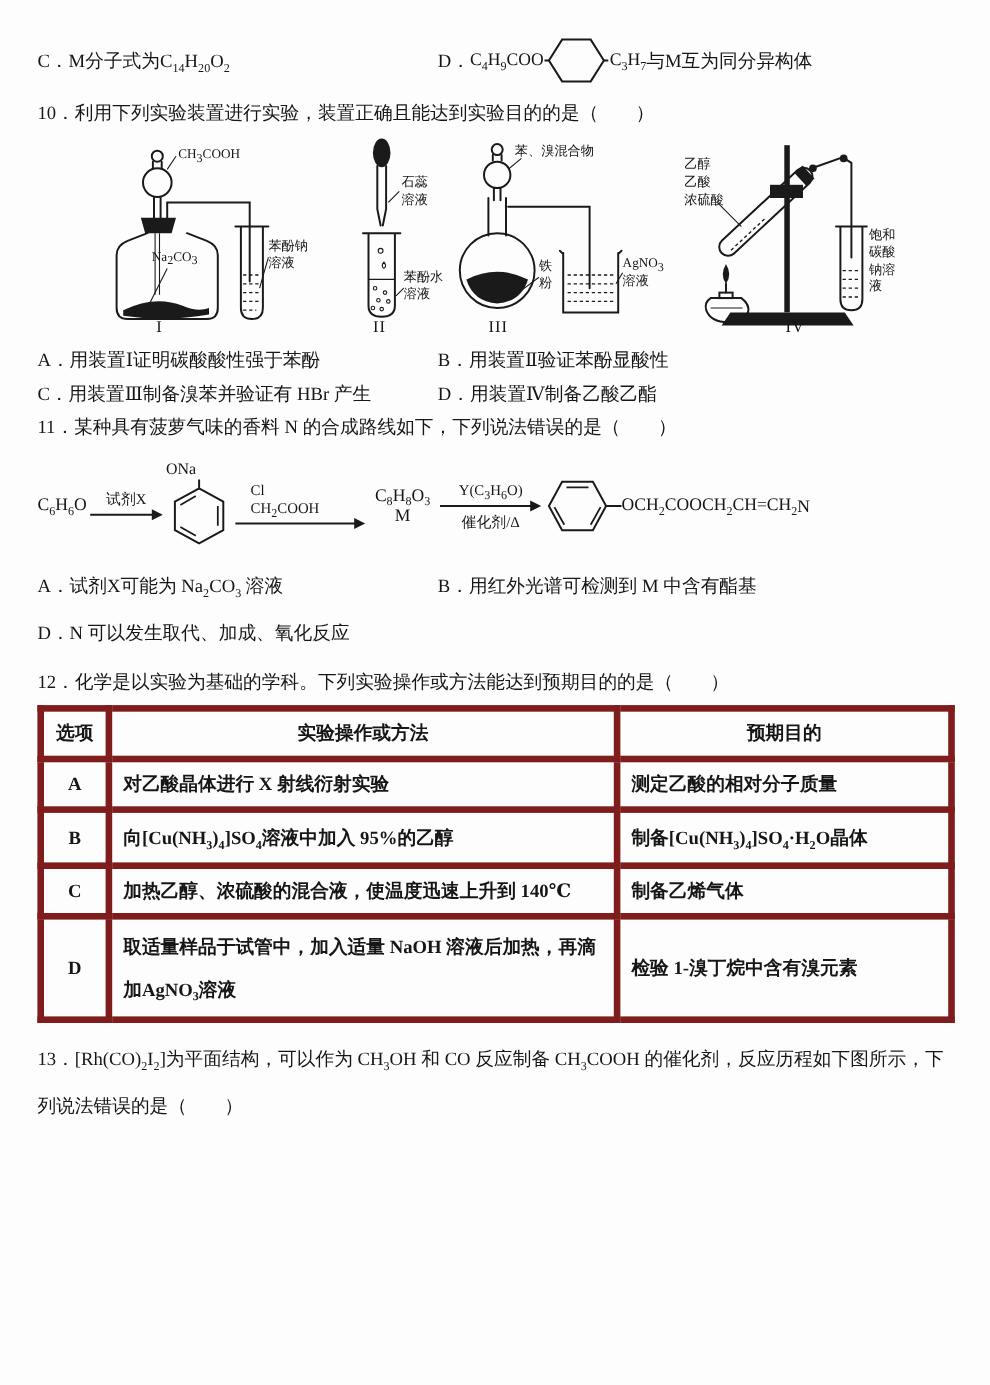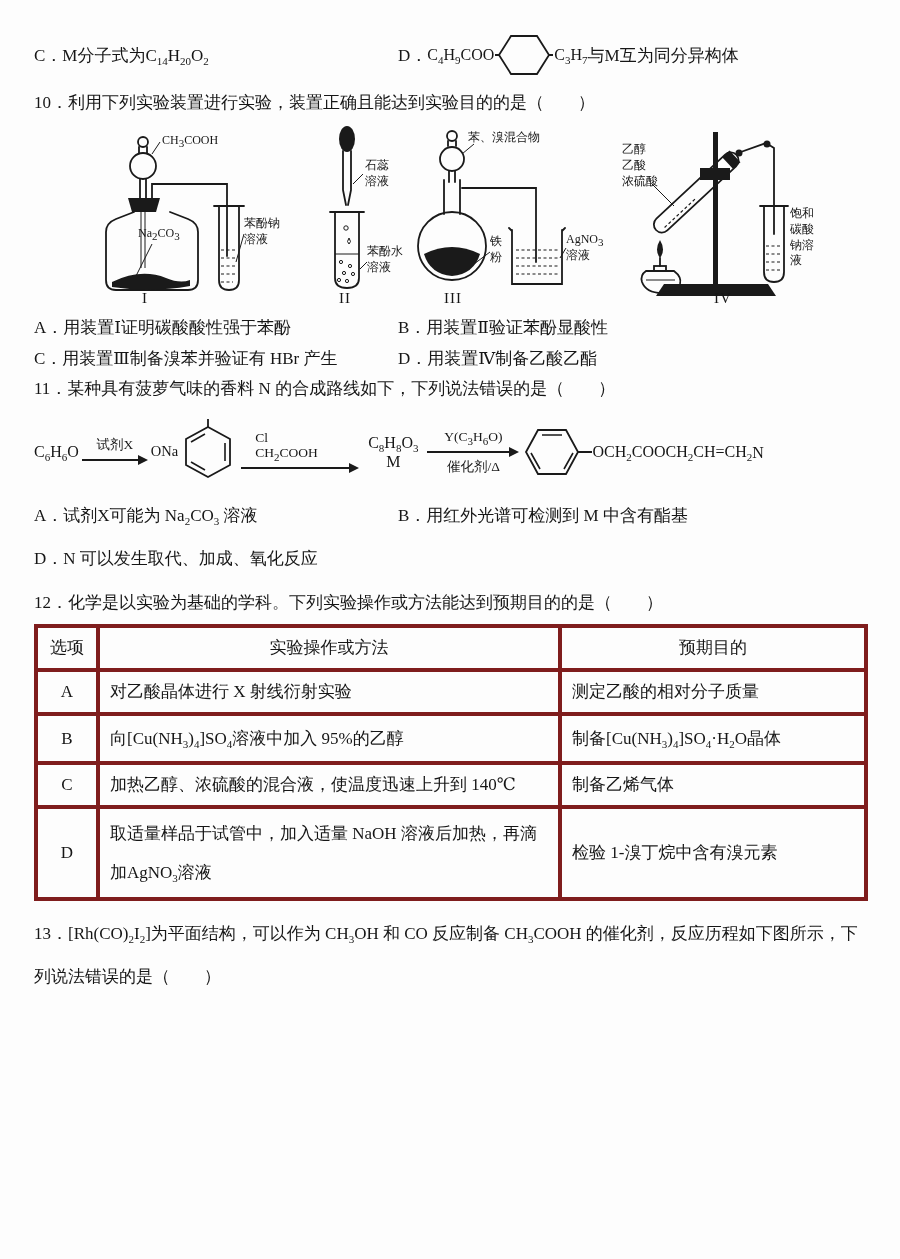--- a/index.html
+++ b/index.html
@@ -48,23 +48,23 @@
   .rxn .top2 { margin-bottom: 1px; text-align: left; align-self: flex-start; padding-left: 14px; }
   .rxn .bot { margin-top: 1px; }
   .mol { display: flex; flex-direction: column; align-items: center; line-height: 1.2; margin: 0 6px; }
   .nblock { display: flex; flex-direction: row; }
   .nblock .chainrow { display: flex; align-items: center; }
   .nblock .nname { align-self: center; margin-top: 2px; }
 
   
   table.q12 { border-collapse: collapse; width: 100%; margin: 8px 0 12px; table-layout: fixed; }
   table.q12 th, table.q12 td {
-    border: 4px solid #7f1d1d;
+    border: 6px solid #7f1d1d;
     padding: 5px 10px;
-    font-weight: normal;
+    font-weight: bold;
     line-height: 1.75;
     vertical-align: middle;
     text-align: left;
   }
   table.q12 th { text-align: center; }
   table.q12 td.optc { text-align: center; }
   table.q12 td.tall { line-height: 2.3; }
 
   .q13p { line-height: 2.5; margin-top: 10px; }
 </style>
@@ -195,21 +195,21 @@
 
   <div class="route">
     <span>C<sub>6</sub>H<sub>6</sub>O</span>
     <span class="rxn">
       <span class="top">试剂X</span>
       <svg width="66" height="12" viewBox="0 0 66 12">
         <line class="ln" x1="0" y1="6" x2="57" y2="6"></line>
           <polygon class="dark" points="56,1 66,6 56,11"></polygon>
       </svg>
     </span>
-    <span style="display:flex;flex-direction:row;align-items:center">
+    <span style="display:flex;flex-direction:column;">
       <span style="font-size:14.5px">ONa</span>
       <svg width="60" height="66" viewBox="0 0 60 66">
         <path class="ln" d="M30,0 V8"></path>
         <polygon class="ln" points="30,8 52,20 52,46 30,58 8,46 8,20"></polygon>
         <path class="thin" style="stroke-width:1.6" d="M47,24 V42 M27,51 L13,43 M13,23 L27,15"></path>
       </svg>
     </span>
     <span class="rxn">
       <span class="top2"><span>Cl</span><br><span>CH<sub>2</sub>COOH</span></span>
       <svg width="118" height="12" viewBox="0 0 118 12">

